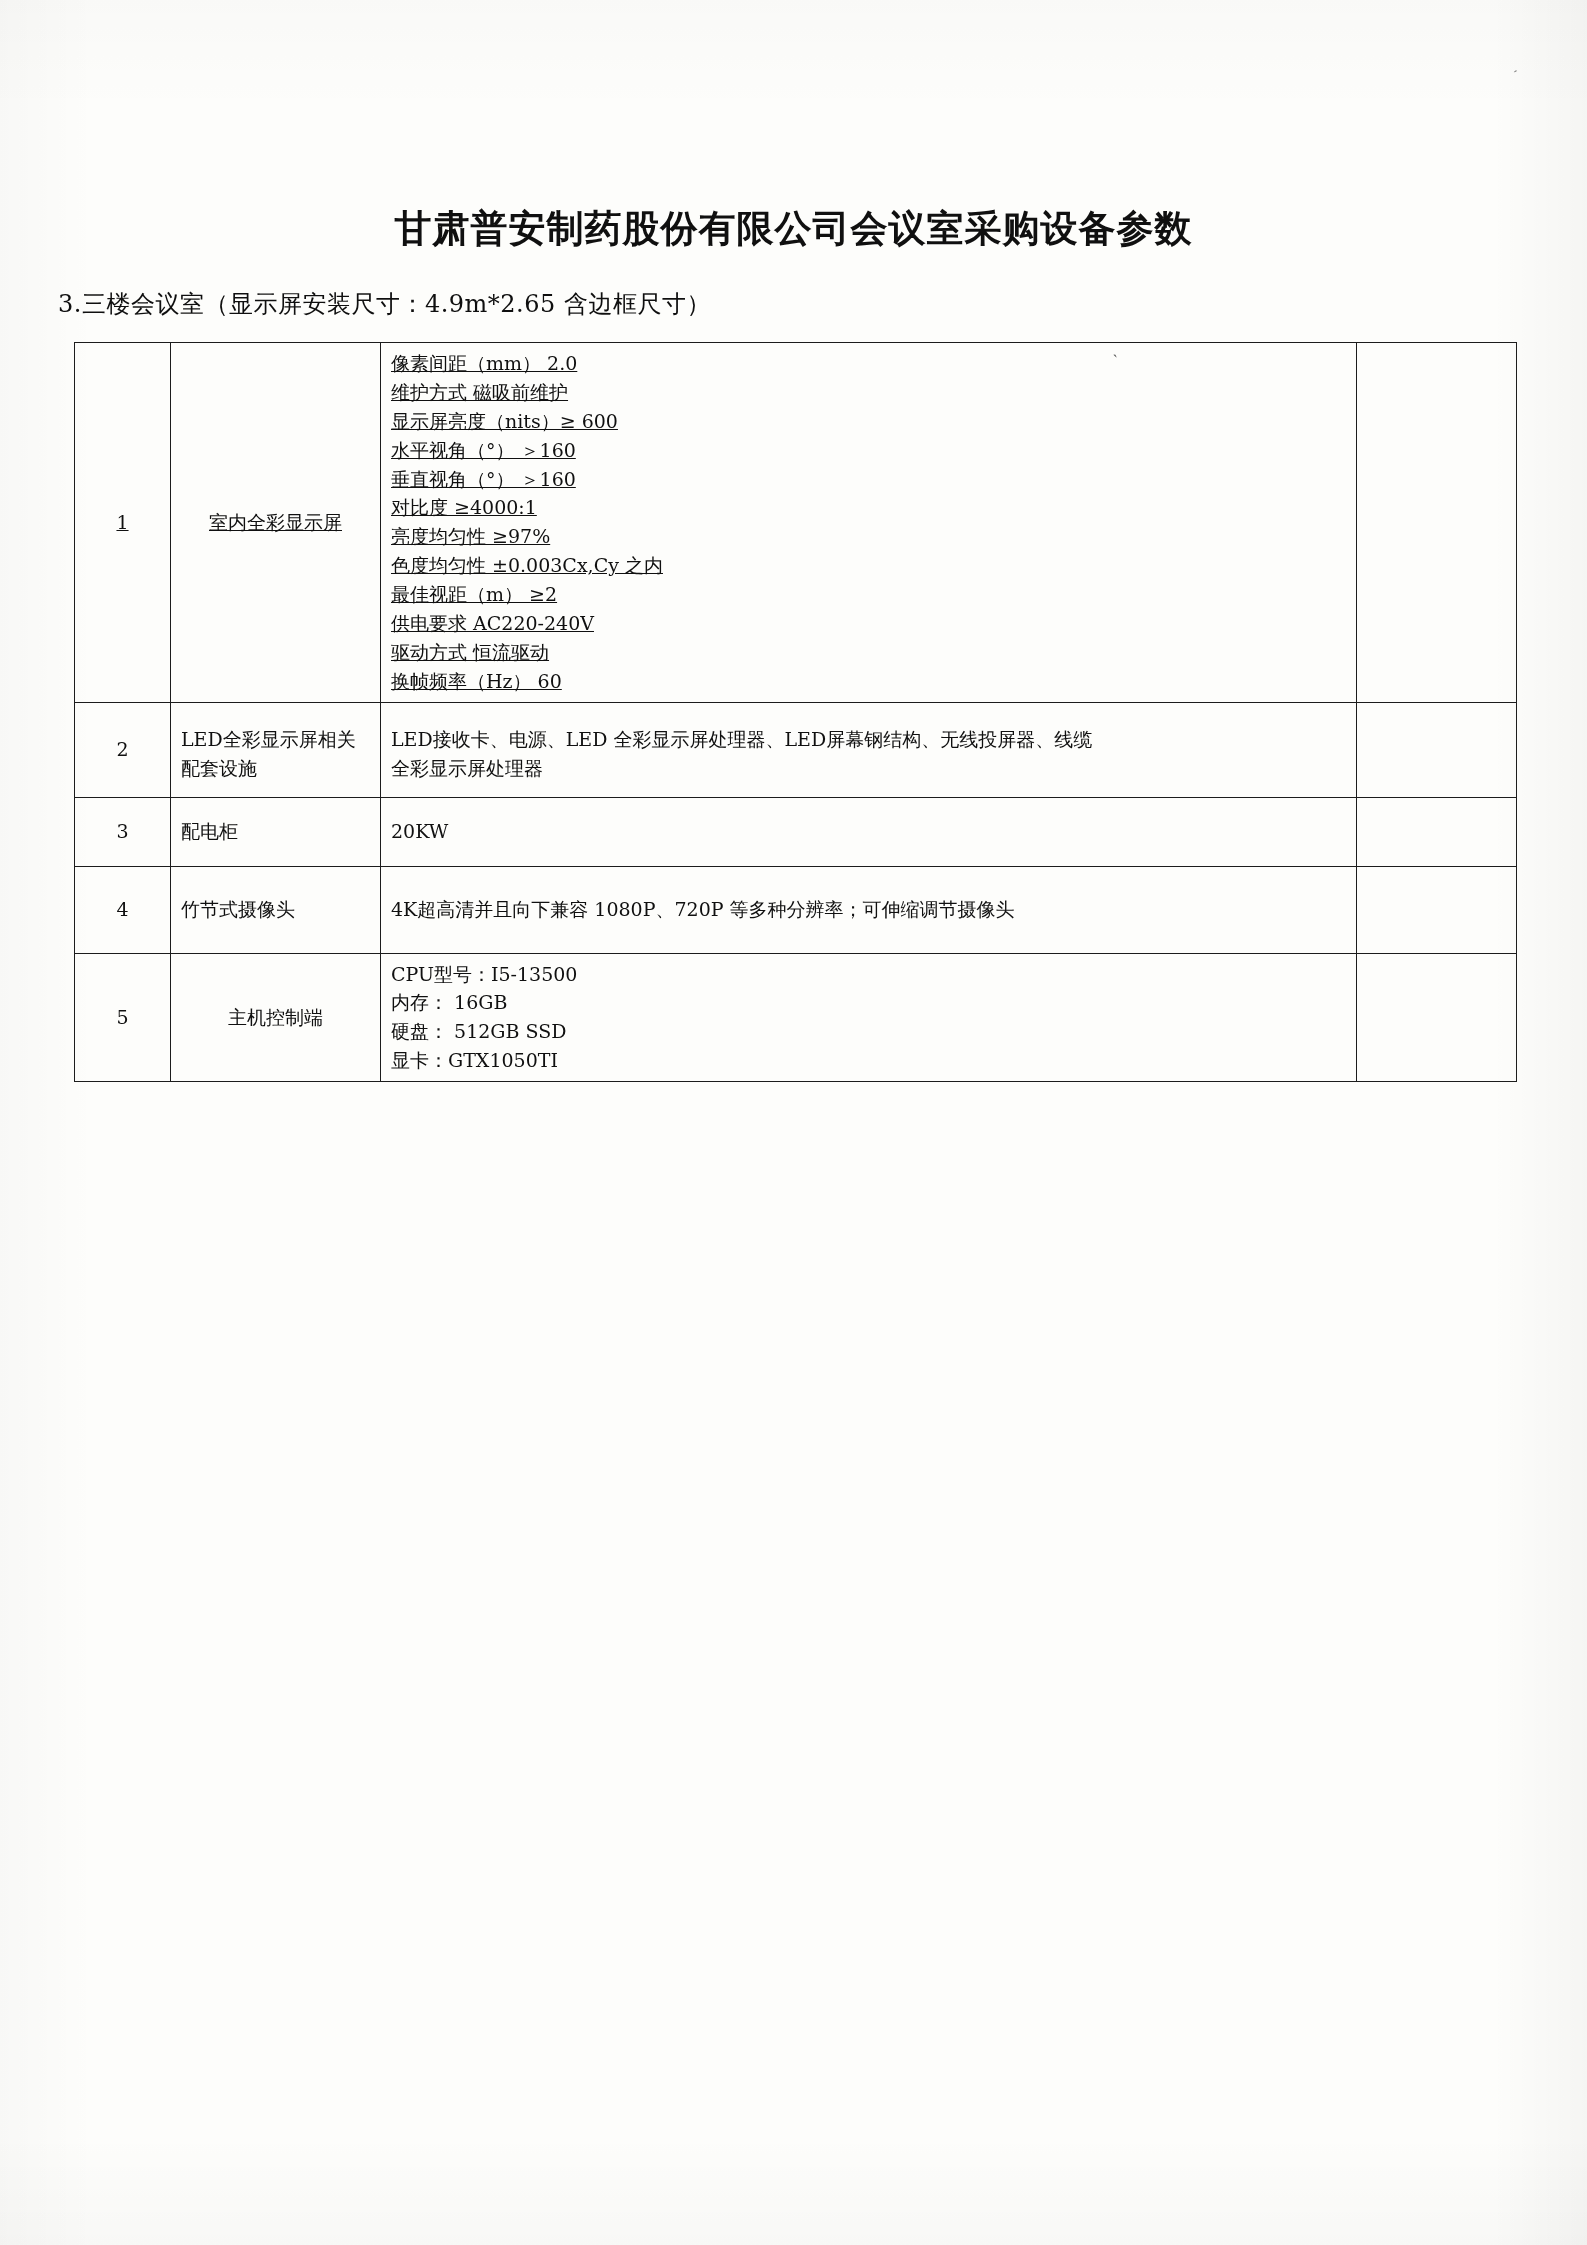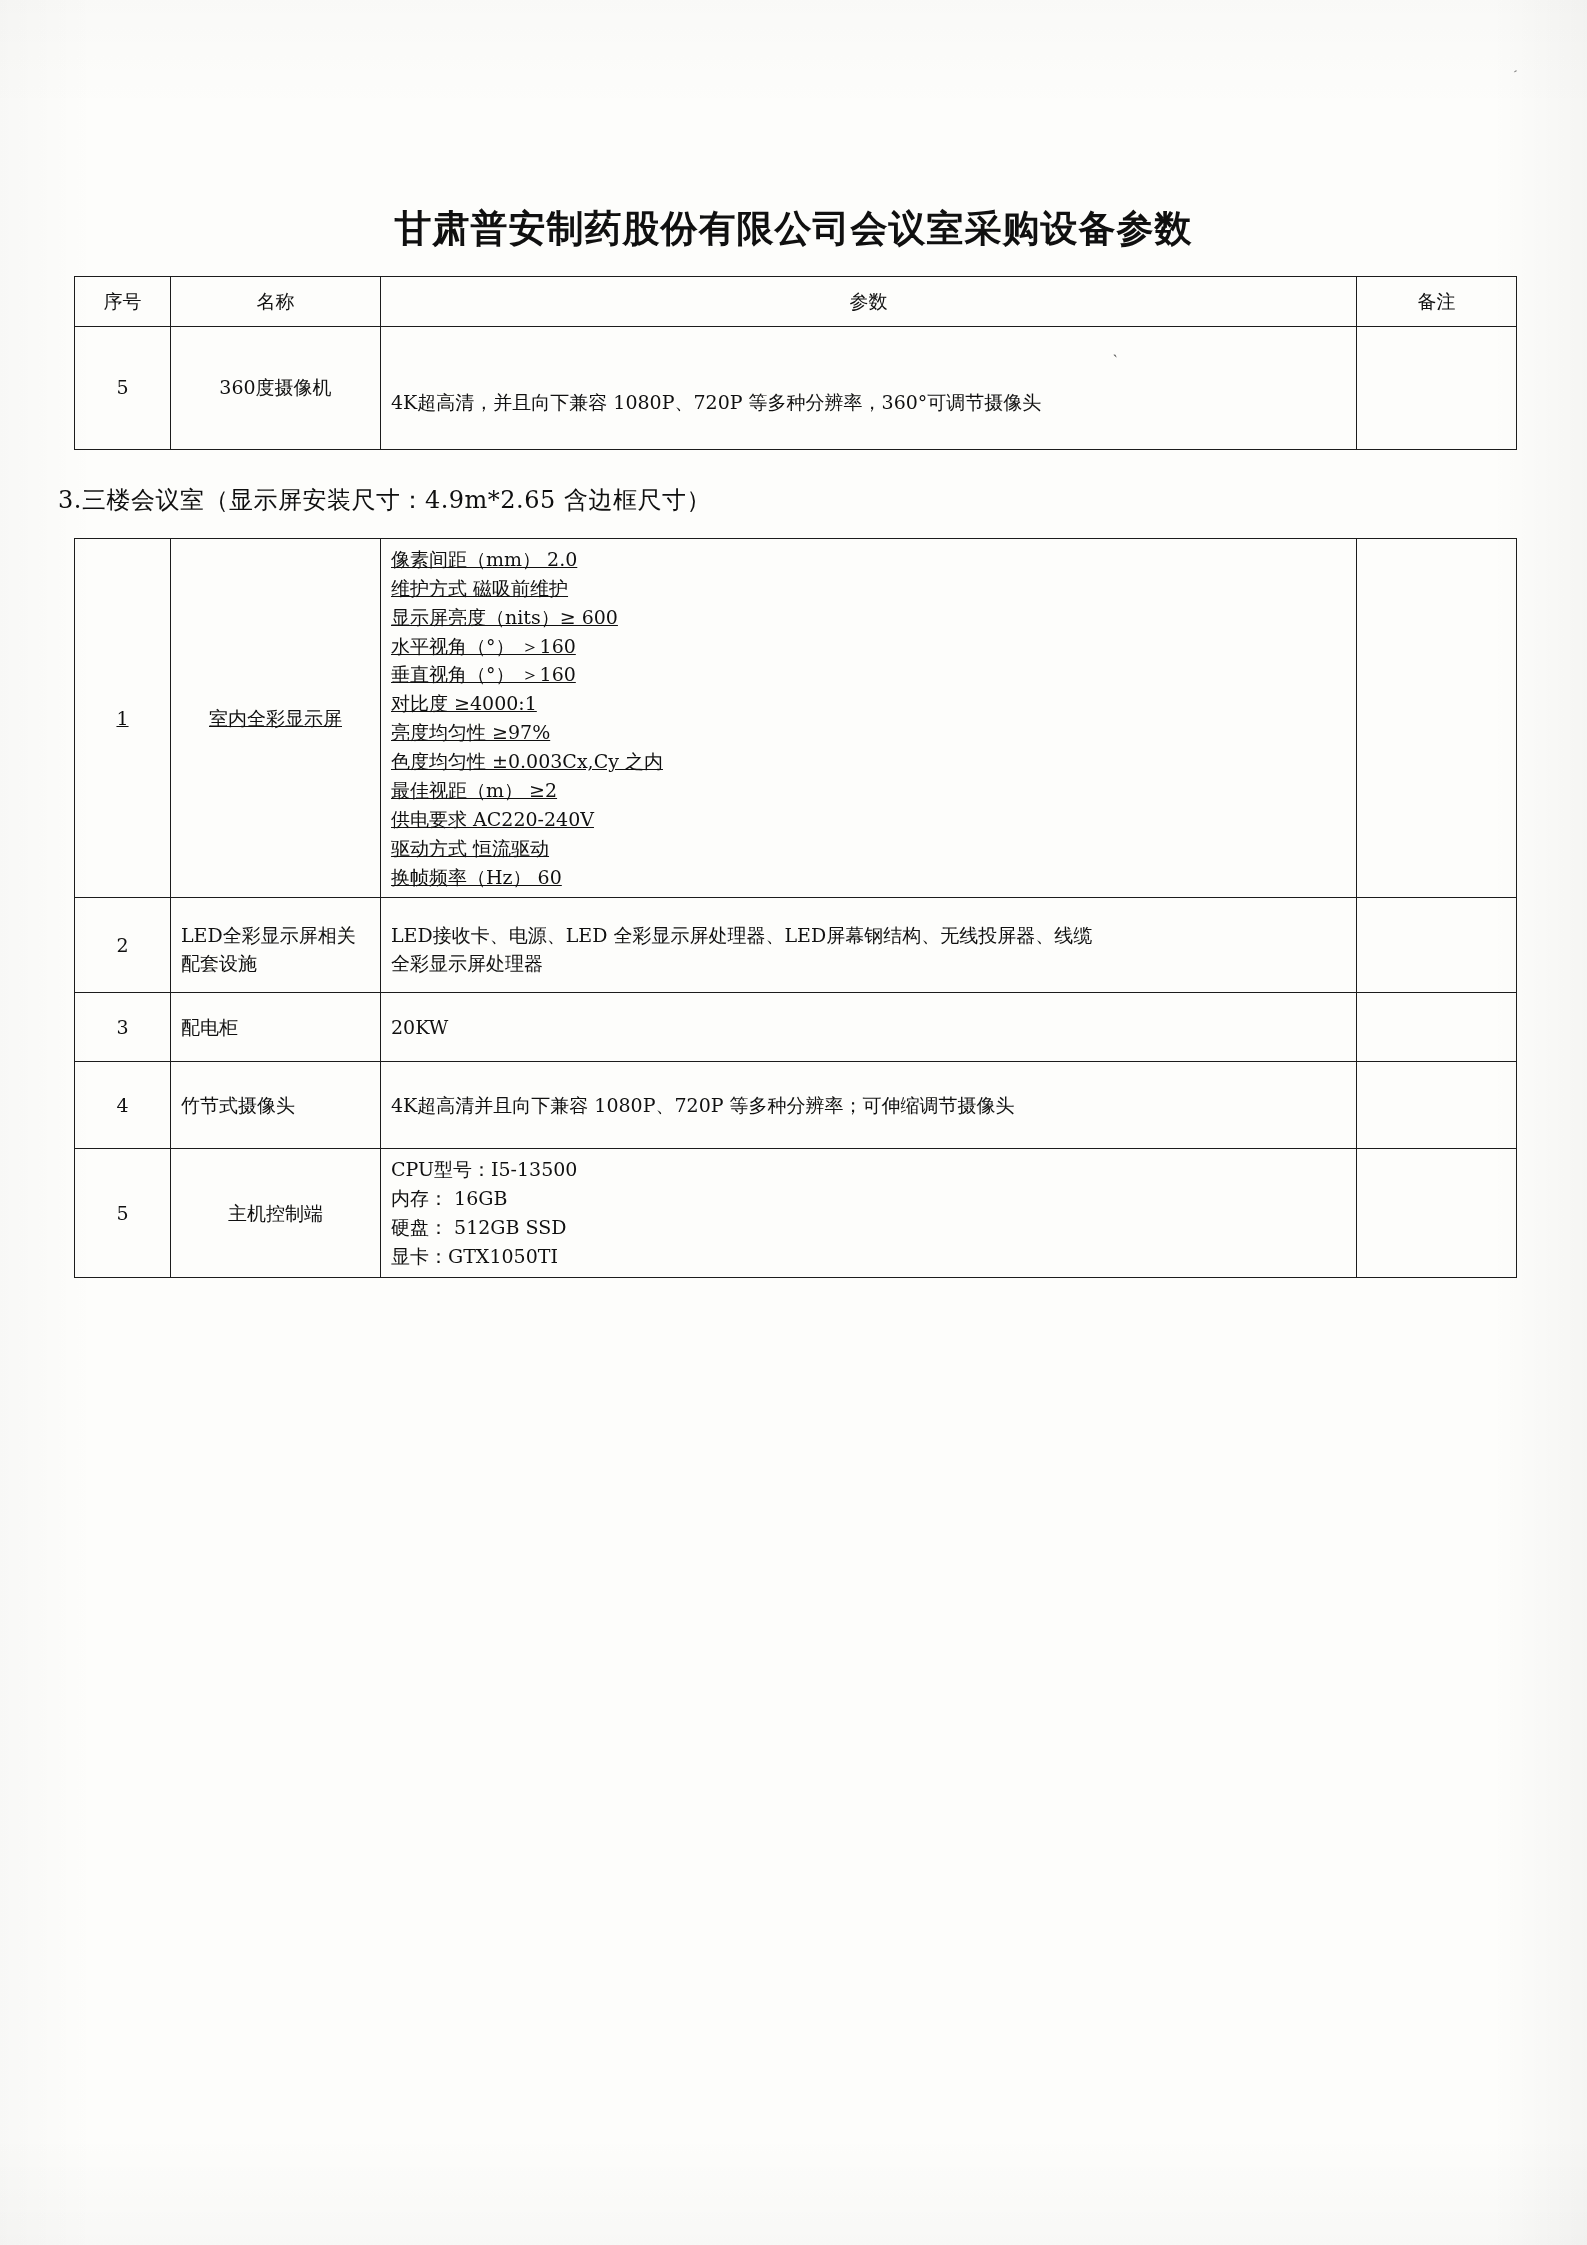--- a/index.html
+++ b/index.html
@@ -102,44 +102,20 @@
 <body>
 
 <div class="page">
 
   <span class="mark mark-tr">ˊ</span>
 
   <div class="content">
 
     <h1 class="doc-title">甘肃普安制药股份有限公司会议室采购设备参数</h1>
 
-    <table class="spec">
-      <colgroup>
-        <col class="col-no">
-          <col class="col-name">
-          <col class="col-param">
-          <col class="col-note">
-      </colgroup>
-      <thead>
-        <tr>
-          <th>序号</th>
-          <th>名称</th>
-          <th>参数</th>
-          <th>备注</th>
-        </tr>
-      </thead>
-      <tbody>
-        <tr class="r5-pad">
-          <td class="center" style="height:110px;">5</td>
-          <td class="center">360度摄像机</td>
-          <td class="top" style="padding-top:36px;">4K超高清，并且向下兼容 1080P、720P 等多种分辨率，360°可调节摄像头</td>
-          <td></td>
-        </tr>
-      </tbody>
-    </table>
 
     <div class="section-heading">3.三楼会议室（显示屏安装尺寸：4.9m*2.65 含边框尺寸）</div>
 
     <table class="spec">
       <colgroup>
         <col class="col-no">
           <col class="col-name">
           <col class="col-param">
           <col class="col-note">
       </colgroup>

